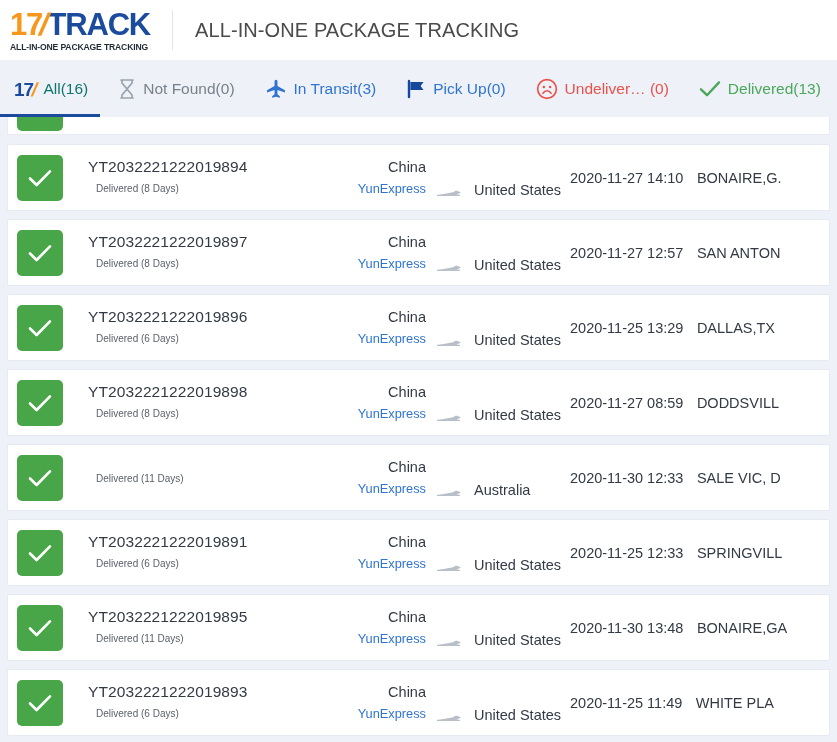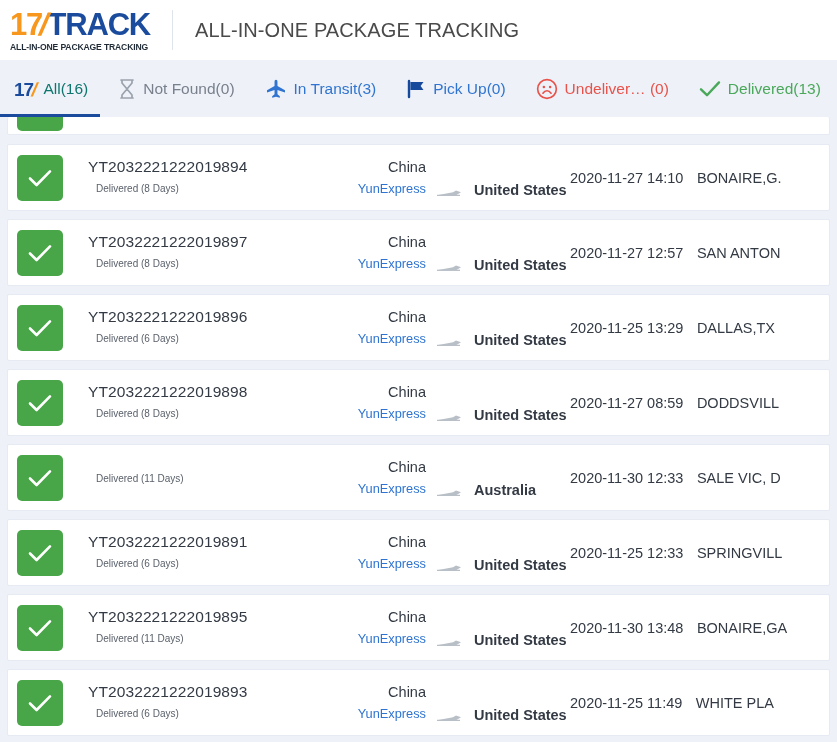--- a/index.html
+++ b/index.html
@@ -222,21 +222,20 @@
     width: 48px;
     flex: none;
     display: flex;
     align-items: center;
     justify-content: center;
   }
   .dest-country {
     font-size: 14.5px;
     color: #333a44;
     white-space: nowrap;
-    font-weight: bold;
   }
 
   .col-event {
     flex: 1;
     min-width: 0;
     padding-left: 2px;
     white-space: nowrap;
     overflow: hidden;
   }
   .event-time {

